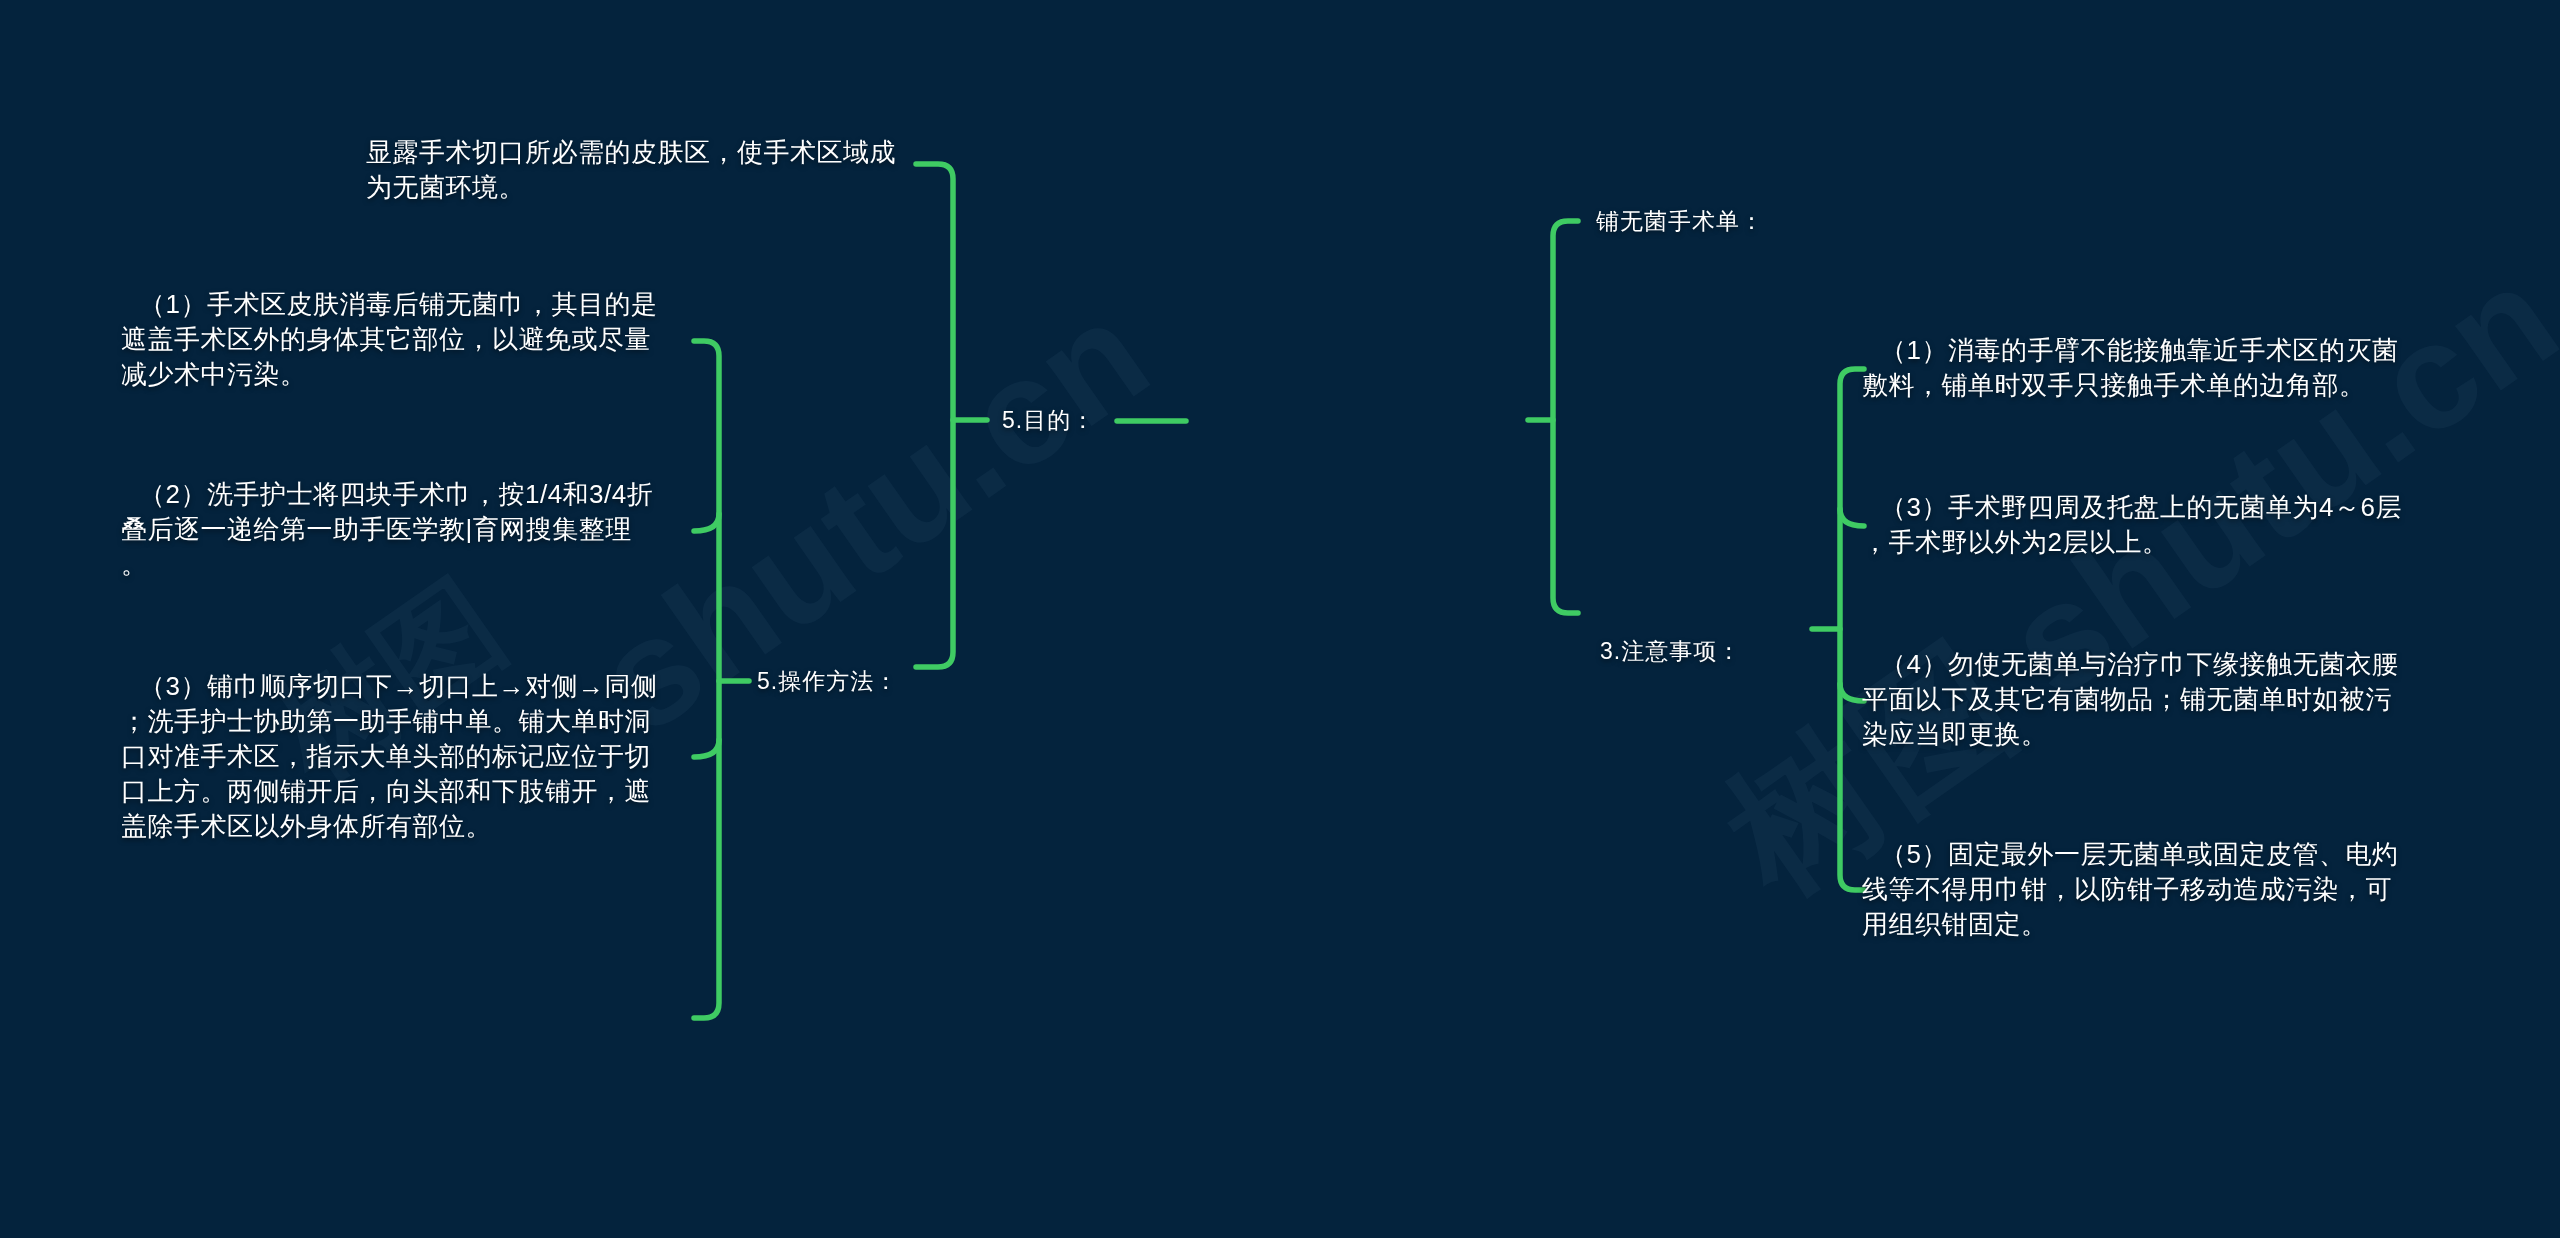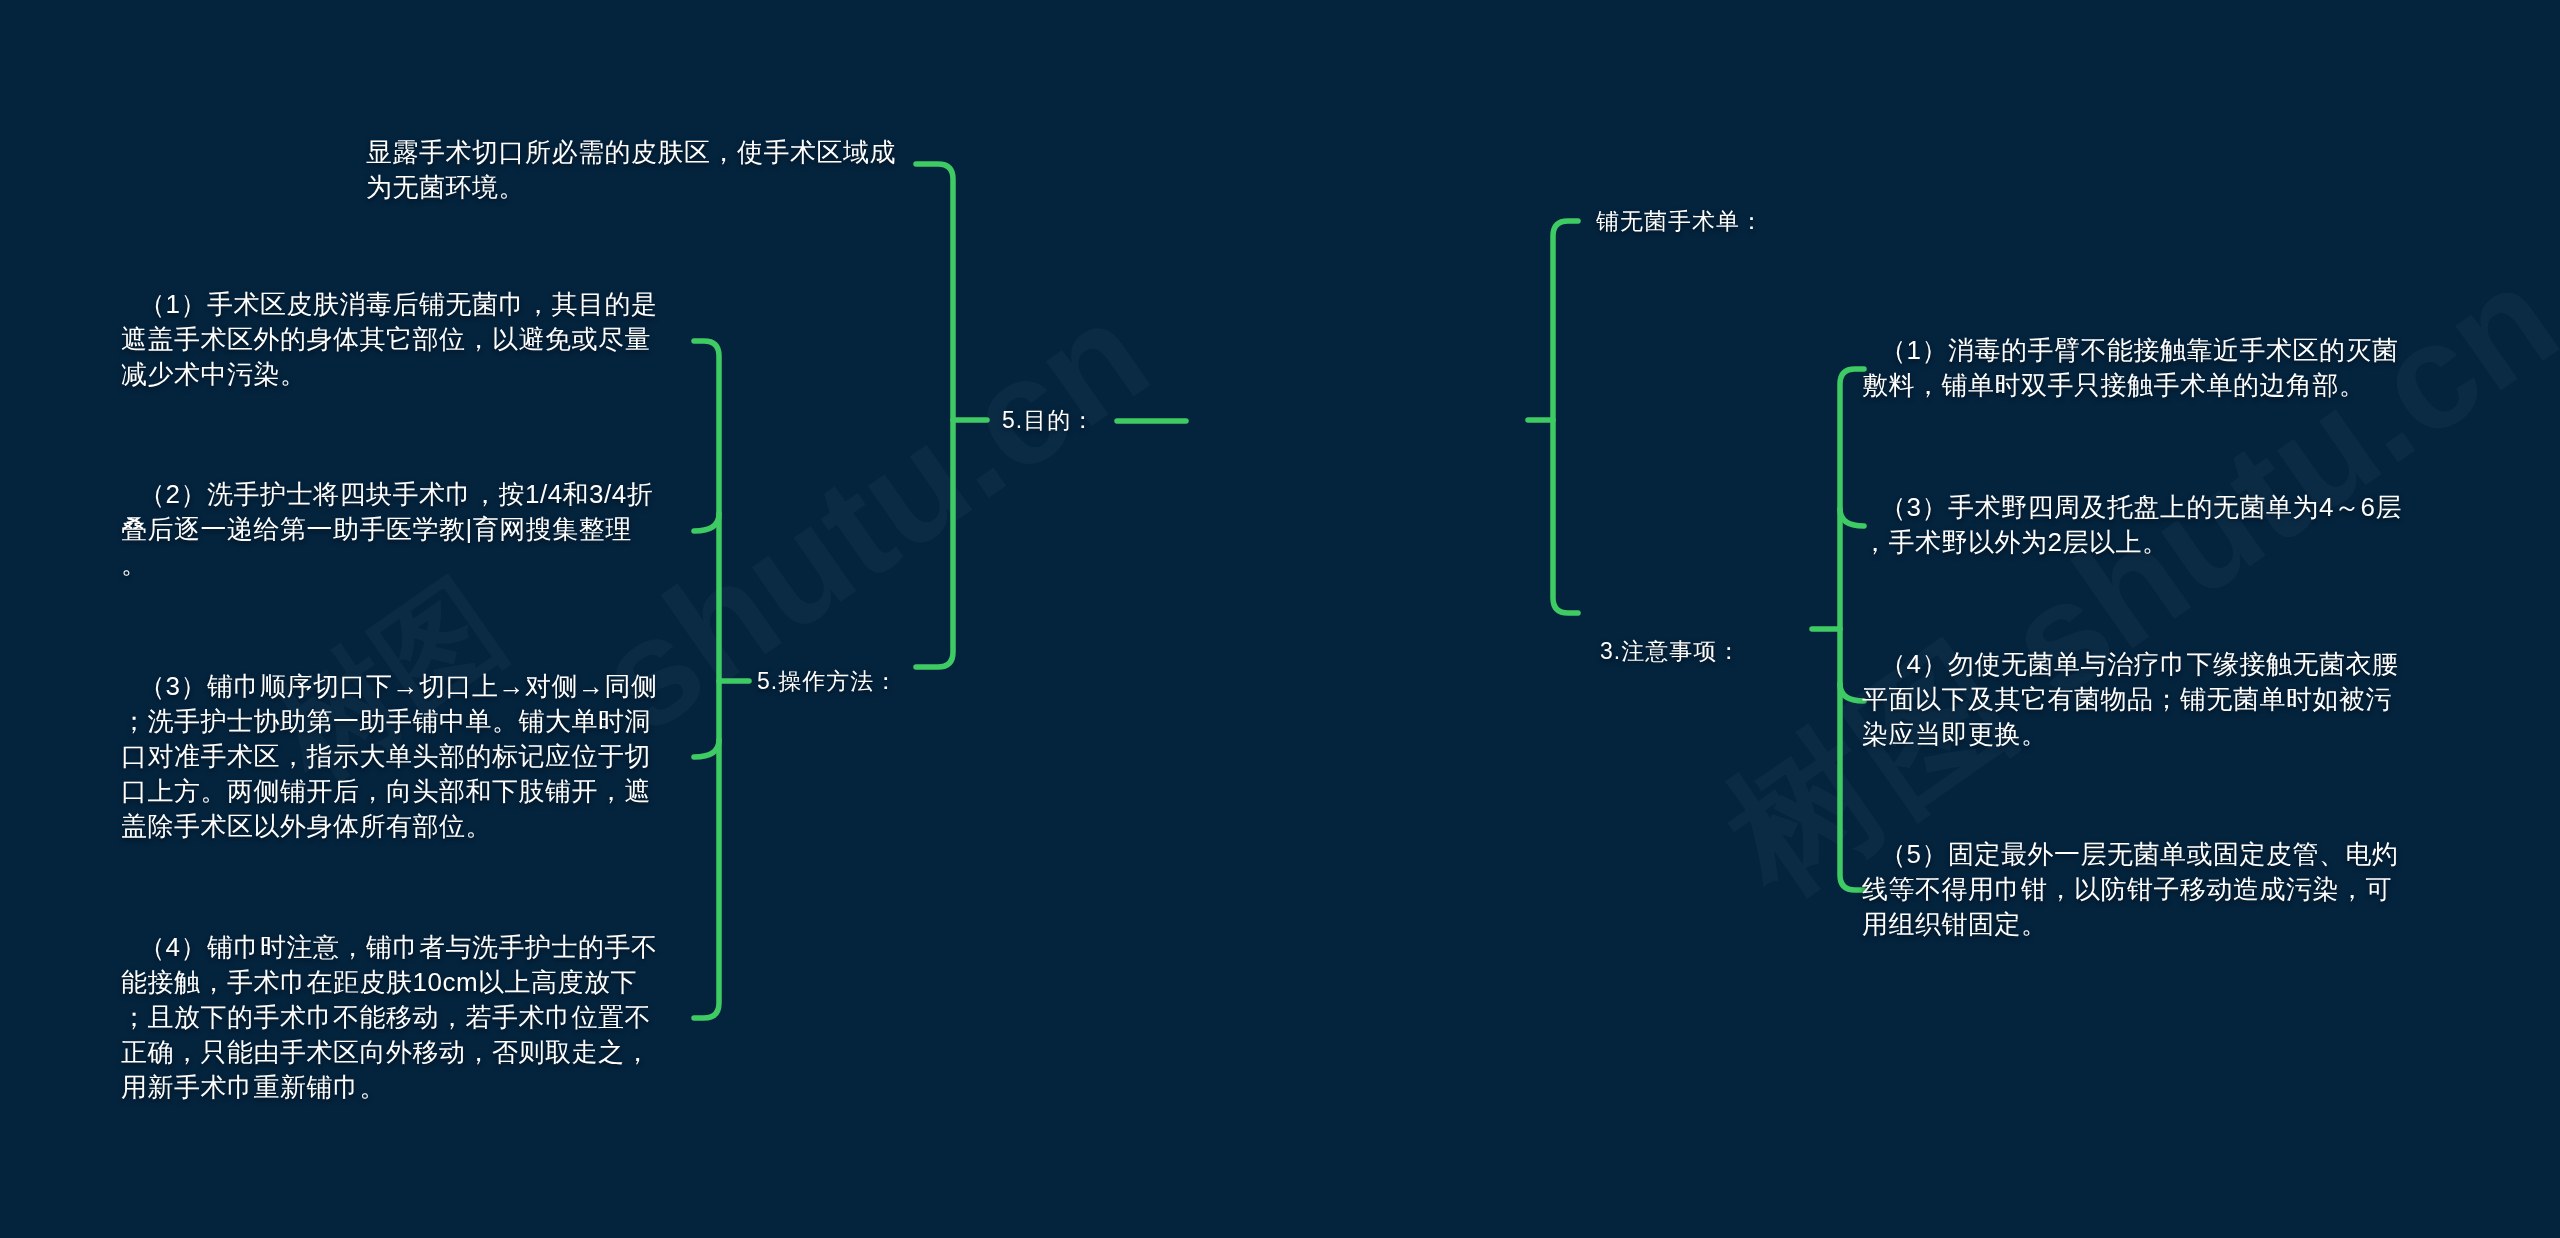--- a/index.html
+++ b/index.html
@@ -76,25 +76,20 @@
 遮盖手术区外的身体其它部位，以避免或尽量
 减少术中污染。</div>
   <div class="note" style="left:121px;top:477px;width:600px;">（2）洗手护士将四块手术巾，按1/4和3/4折
 叠后逐一递给第一助手医学教|育网搜集整理
 。</div>
   <div class="note" style="left:121px;top:669px;width:600px;">（3）铺巾顺序切口下→切口上→对侧→同侧
 ；洗手护士协助第一助手铺中单。铺大单时洞
 口对准手术区，指示大单头部的标记应位于切
 口上方。两侧铺开后，向头部和下肢铺开，遮
 盖除手术区以外身体所有部位。</div>
-  <div class="note" style="left:121px;top:930px;width:600px;">（4）铺巾时注意，铺巾者与洗手护士的手不
-能接触，手术巾在距皮肤10cm以上高度放下
-；且放下的手术巾不能移动，若手术巾位置不
-正确，只能由手术区向外移动，否则取走之，
-用新手术巾重新铺巾。</div>
 
   <div class="note" style="left:1862px;top:333px;width:610px;">（1）消毒的手臂不能接触靠近手术区的灭菌
 敷料，铺单时双手只接触手术单的边角部。</div>
   <div class="note" style="left:1862px;top:490px;width:610px;">（3）手术野四周及托盘上的无菌单为4～6层
 ，手术野以外为2层以上。</div>
   <div class="note" style="left:1862px;top:647px;width:610px;">（4）勿使无菌单与治疗巾下缘接触无菌衣腰
 平面以下及其它有菌物品；铺无菌单时如被污
 染应当即更换。</div>
   <div class="note" style="left:1862px;top:837px;width:610px;">（5）固定最外一层无菌单或固定皮管、电灼
 线等不得用巾钳，以防钳子移动造成污染，可

